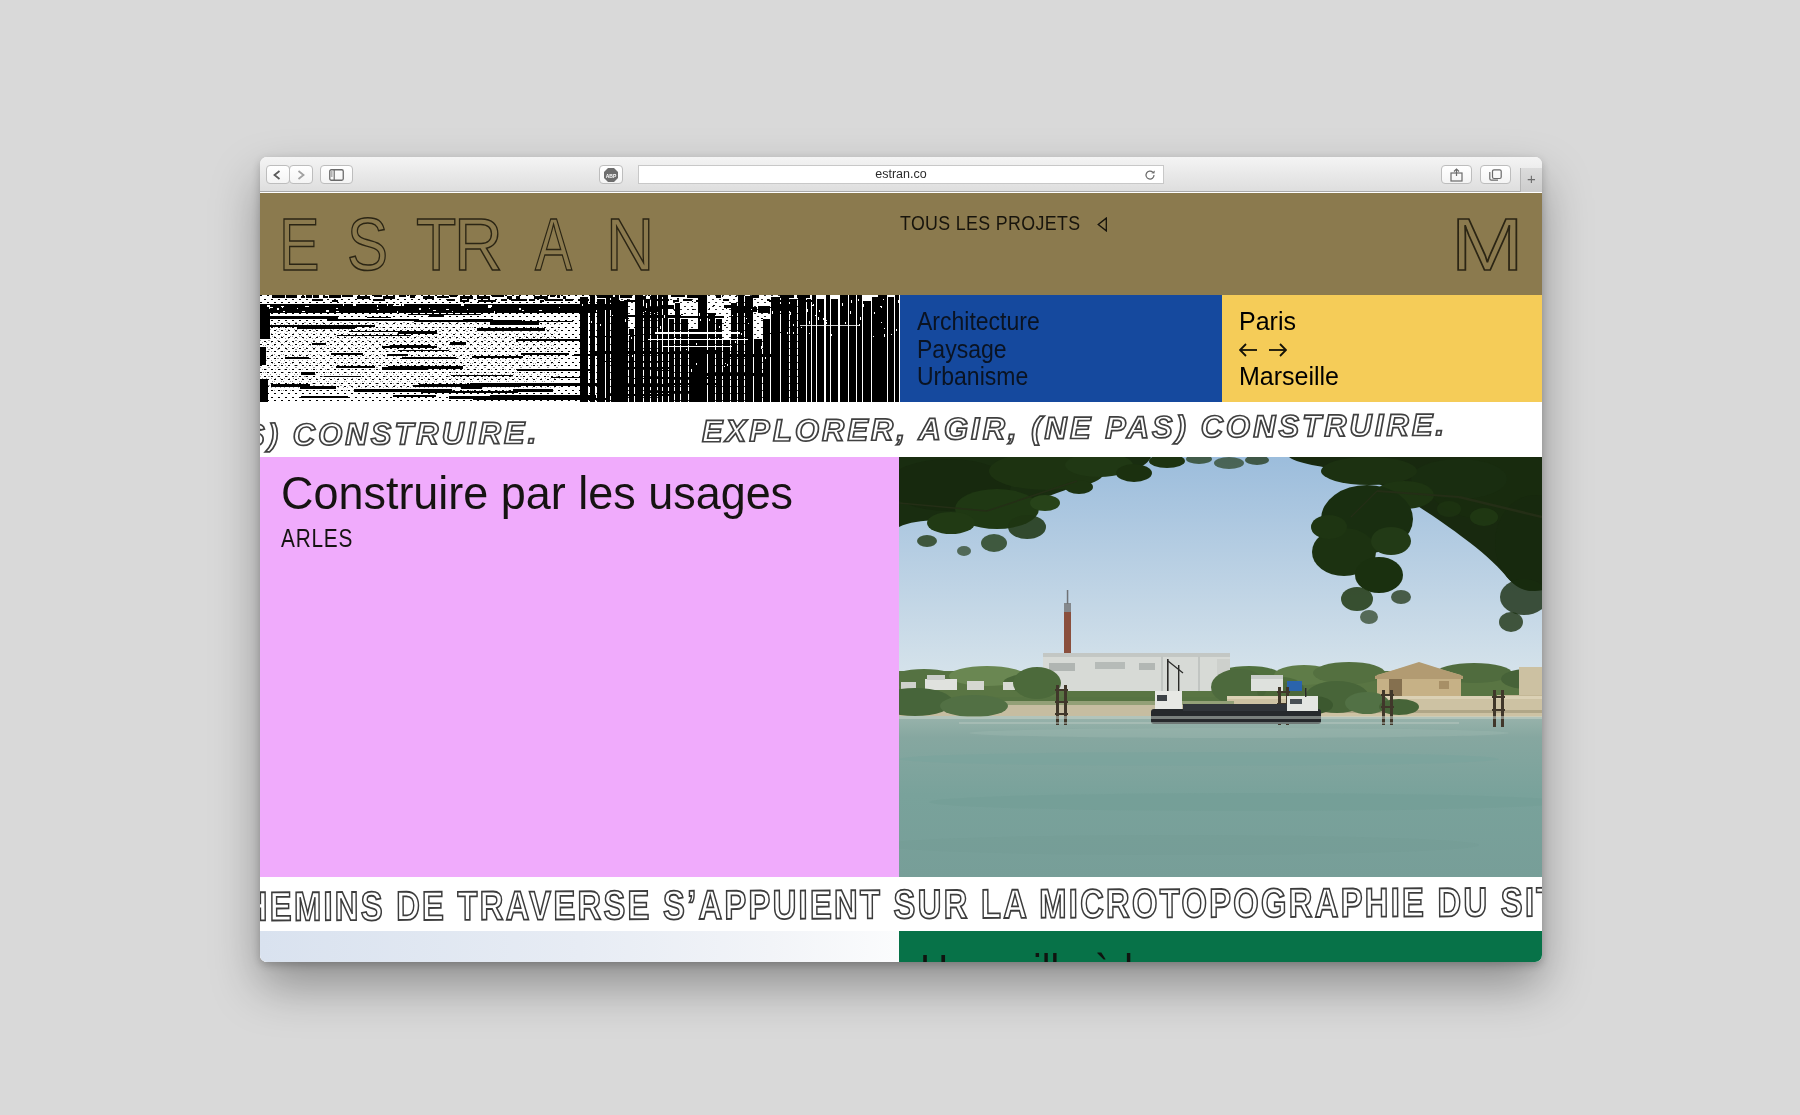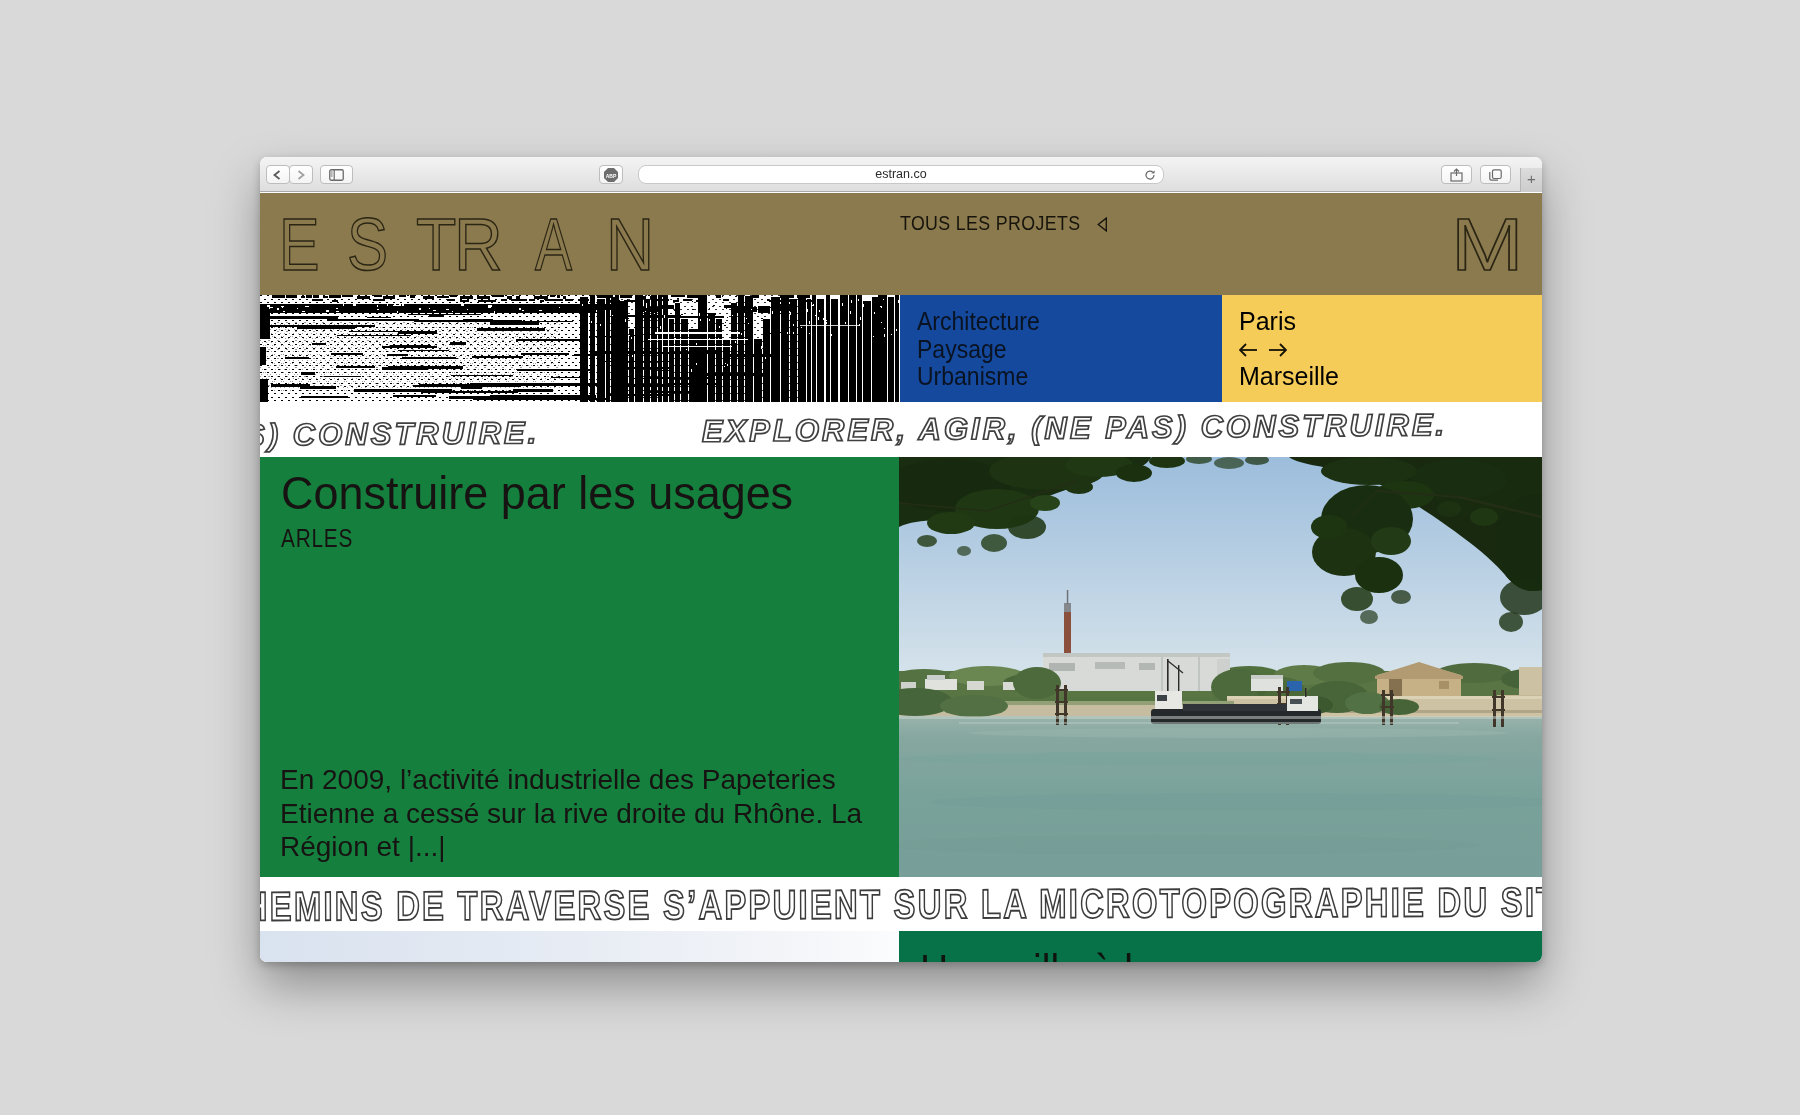--- a/index.html
+++ b/index.html
@@ -4,40 +4,40 @@
 *{margin:0;padding:0;box-sizing:border-box}
 html,body{width:1800px;height:1115px}
 body{background:#d9d9d9;font-family:"Liberation Sans",sans-serif;position:relative;overflow:hidden}
 .win{position:absolute;left:260px;top:157px;width:1282px;height:805px;border-radius:7px;
 box-shadow:0 24px 48px rgba(0,0,0,.34),0 3px 9px rgba(0,0,0,.22);background:#fff;overflow:hidden}
 .toolbar{position:absolute;left:0;top:0;width:1282px;height:35px;
 background:linear-gradient(#f4f4f4,#dedede);border-bottom:1px solid #a9a9a9}
 .btn{position:absolute;top:8px;height:19px;background:linear-gradient(#fff,#f4f4f4);
 border:1px solid #bdbdbd;border-radius:4px}
 .urlfield{position:absolute;left:378px;top:8px;width:526px;height:19px;background:#fff;
-border:1px solid #c8c8c8;border-radius:8px;text-align:center;font-size:12.5px;line-height:17px;color:#2b2b2b}
+border:1px solid #c8c8c8;border-radius:0;text-align:center;font-size:12.5px;line-height:17px;color:#2b2b2b}
 .newtab{position:absolute;left:1260px;top:11px;width:22px;height:24px;background:linear-gradient(#dcdcdc,#cccccc);
 border-left:1px solid #b5b5b5;color:#6b6b6b;font-size:15px;text-align:center;line-height:22px}
 .content{position:absolute;left:0;top:36px;width:1282px;height:769px;overflow:hidden;background:#fff}
 .olive{position:absolute;left:0;top:0;width:1282px;height:102px;background:#8b7a4e}
 .olet{position:absolute;color:transparent;-webkit-text-stroke:1.5px #2b2514;font-size:75px;line-height:75px;top:14px;transform-origin:0 0}
 .nav{position:absolute;left:640px;top:19px;font-size:20px;letter-spacing:.4px;color:#17140c;transform:scaleX(0.89);transform-origin:0 50%;white-space:nowrap}
 .boxes{position:absolute;left:0;top:102px;width:1282px;height:107px}
 .glitch{position:absolute;left:0;top:0;width:640px;height:107px;background:#fff}
 .bluebox{position:absolute;left:640px;top:0;width:322px;height:107px;background:#15499e;color:#0a1322}
 .yellowbox{position:absolute;left:962px;top:0;width:320px;height:107px;background:#f5cc58;color:#000000}
 .bluebox .t,.yellowbox .t{position:absolute;left:17px;top:13px;font-size:25px;line-height:27.5px}
 .bluebox .t{transform:scaleX(.92);transform-origin:0 0}
 .band1{position:absolute;left:0;top:209px;width:1282px;height:55px;background:#fff;overflow:hidden}
 .band1 span{position:absolute;left:-466px;top:10px;white-space:nowrap;font-style:italic;font-weight:bold;font-size:31px;
 letter-spacing:3px;color:#fff;-webkit-text-stroke:1.7px #404040;transform:rotate(-0.5deg);transform-origin:1105px 50%}
 .band2{position:absolute;left:0;top:684px;width:1282px;height:54px;background:#fff;overflow:hidden}
 .band2 span{position:absolute;left:-124px;top:7px;white-space:nowrap;font-weight:bold;font-size:41px;letter-spacing:2.8px;
 color:#fff;-webkit-text-stroke:1.8px #3c3c3c;transform:rotate(-0.2deg) scaleX(0.8);transform-origin:0 50%}
-.pink{position:absolute;left:0;top:264px;width:639px;height:420px;background:#15803d;color:#161312}
+.pink{position:absolute;left:0;top:264px;width:639px;height:420px;background:#f0abfc;color:#161312}
 .pink h1{position:absolute;left:21px;top:9px;font-size:46px;font-weight:normal;letter-spacing:0;transform:scaleX(0.977);transform-origin:0 0;white-space:nowrap}
 .pink .arles{position:absolute;left:21px;top:66px;font-size:26px;letter-spacing:1px;transform:scaleX(0.8);transform-origin:0 0}
 .pink p{position:absolute;left:20px;top:306px;font-size:28px;line-height:33.5px;width:600px}
 .photo{position:absolute;left:639px;top:264px;width:643px;height:420px}
 .bottomrow{position:absolute;left:0;top:738px;width:1282px;height:31px}
 .palecard{position:absolute;left:0;top:0;width:639px;height:31px;background:linear-gradient(90deg,#d9e2ef,#e7ecf4 50%,#f2f4f8 80%,#fbfcfd)}
 .greencard{position:absolute;left:639px;top:0;width:643px;height:31px;background:#077248;color:#101410;overflow:hidden}
 .greencard h2{position:absolute;left:21px;top:13px;font-size:46px;font-weight:normal;letter-spacing:0;transform:scaleX(0.85);transform-origin:0 0;white-space:nowrap}
 svg.ico{position:absolute}
 </style></head>
@@ -540,21 +540,20 @@
             </svg>
         <br>Marseille</div>
         </div>
     </div>
     <div class="band1">
         <span>EXPLORER, AGIR, (NE PAS) CONSTRUIRE.&nbsp;&nbsp;&nbsp;&nbsp;&nbsp;&nbsp;&nbsp;&nbsp;&nbsp;&nbsp;&nbsp;&nbsp;&nbsp;&nbsp;EXPLORER, AGIR, (NE PAS) CONSTRUIRE.&nbsp;&nbsp;&nbsp;&nbsp;&nbsp;&nbsp;&nbsp;&nbsp;&nbsp;&nbsp;&nbsp;&nbsp;&nbsp;&nbsp;EXPLORER, AGIR,</span>
       </div>
     <div class="pink">
       <h1>Construire par les usages</h1>
       <div class="arles">ARLES</div>
-      <p>En 2009, l’activité industrielle des Papeteries Etienne a cessé sur la rive droite du Rhône. La Région et |...|</p>
     </div>
     <div class="photo">
         <svg xmlns="http://www.w3.org/2000/svg" width="643" height="420" viewBox="0 0 643 420" style="display:block">
 <defs>
 <linearGradient id="sky" x1="0" y1="0" x2="0" y2="1">
 <stop offset="0" stop-color="#9cbddc"></stop>
               <stop offset="0.4" stop-color="#b8cfe3"></stop>
               <stop offset="0.8" stop-color="#d3e1ea"></stop>
               <stop offset="1" stop-color="#dde7ec"></stop>
 </linearGradient>

